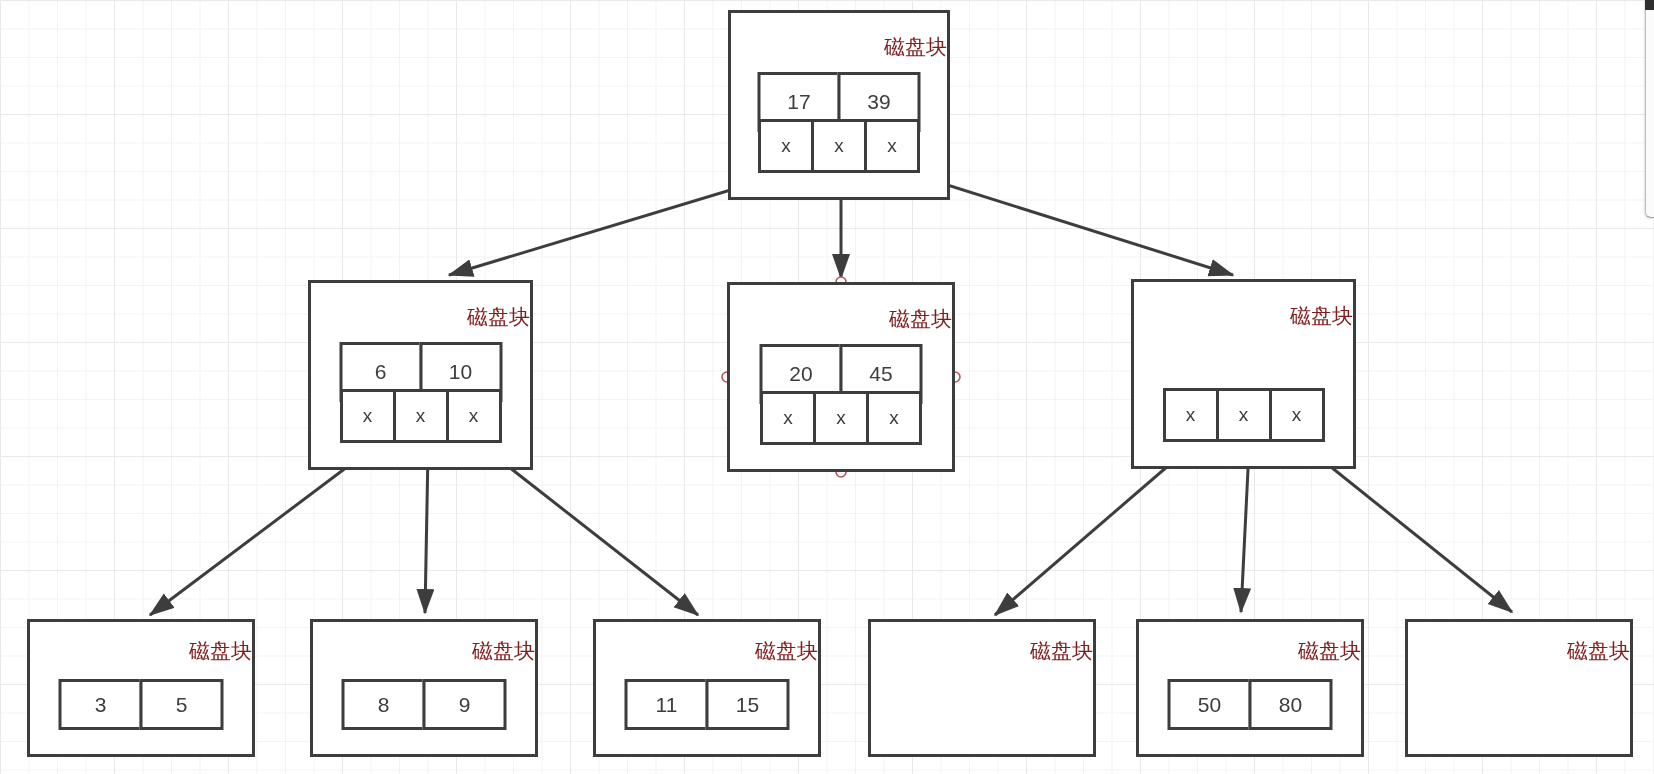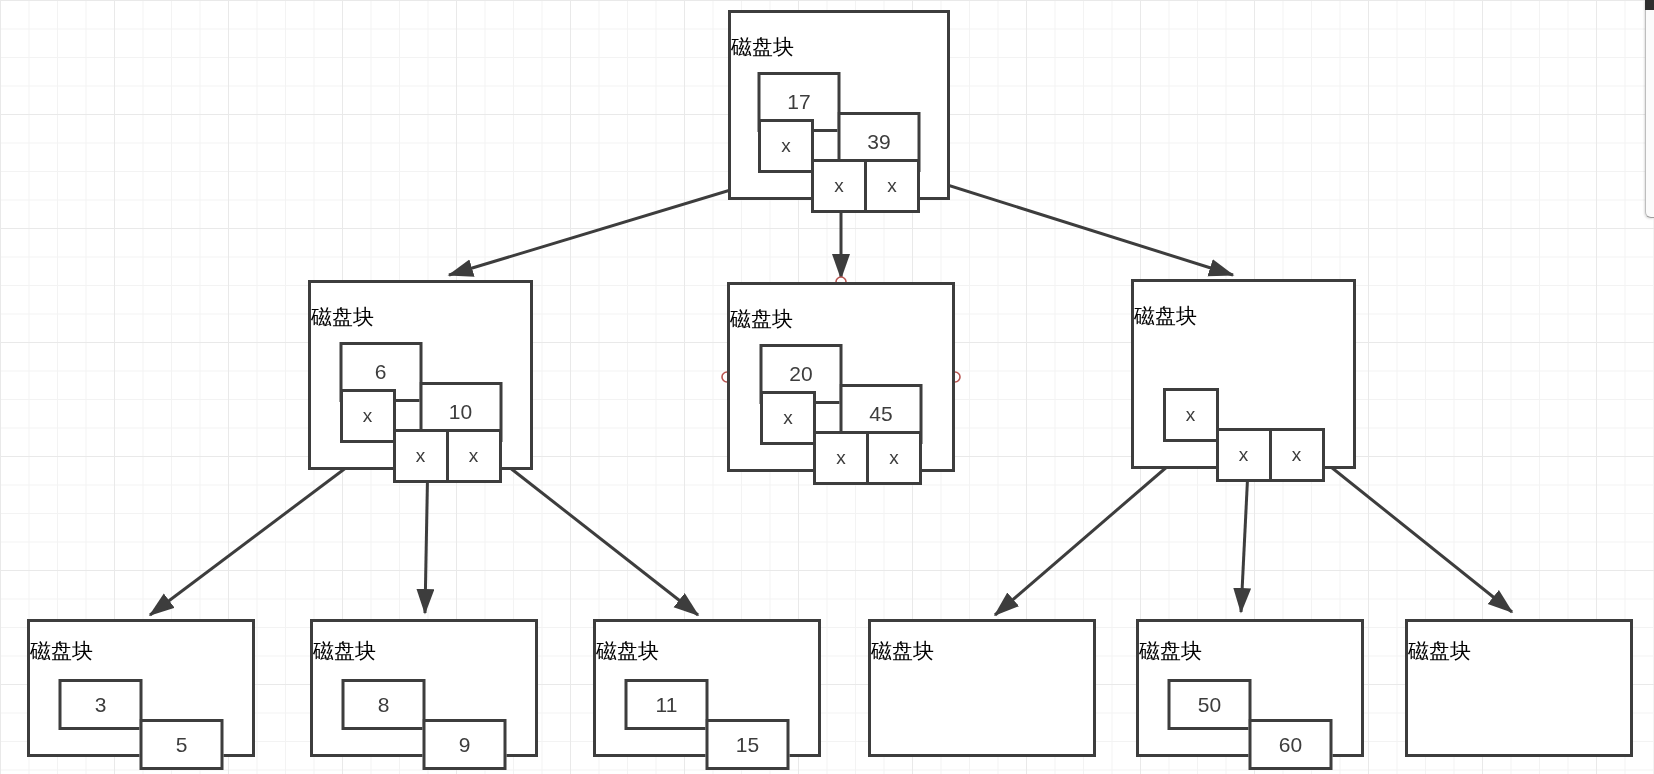--- a/index.html
+++ b/index.html
@@ -18,42 +18,42 @@
   }
   .node{
     position:absolute;
     box-sizing:border-box;
     background:#ffffff;
     border:3px solid #3d3d3d;
     color:#3d3d3d;
   }
   .node-title{
     position:absolute;left:0;right:0;
-    text-align:left;
+    text-align:right;
     font-size:21px;line-height:23px;
-    color:#000000;
+    color:#7f1d1d;
     white-space:nowrap;
   }
   .internal .node-title{top:22px;}
   .leaf .node-title{top:17px;}
   .row{
     position:absolute;left:50%;transform:translateX(-50%);
     display:flex;
   }
   .internal .key-row{top:59px;}
   .internal .ptr-row{top:106px;}
   .leaf .key-row{top:57px;}
   .cell{
     box-sizing:border-box;
     background:#ffffff;
     border:3px solid #3d3d3d;
     display:flex;align-items:center;justify-content:center;
     font-size:21px;color:#3d3d3d;
   }
-  .cell + .cell{margin-left:-3px;margin-top:40px;}
+  .cell + .cell{margin-left:-3px;}
   .internal .key{width:83px;height:60px;}
   .internal .ptr{width:56px;height:54px;font-size:19px;}
   .leaf .key{width:84px;height:51px;}
   #edge-layer{position:absolute;left:0;top:0;pointer-events:none;}
   .edge{stroke:#3d3d3d;stroke-width:3;fill:none;}
   .anchor{fill:#ffffff;stroke:#b85450;stroke-width:1.6;}
   #side-panel-fragment{
     position:absolute;left:1645px;top:0;width:9px;height:218px;
     box-sizing:border-box;
     background:#fbfbfb;
@@ -164,21 +164,21 @@
   </div>
 
   <div class="node leaf" style="left:868px;top:619px;width:228px;height:138px">
     <div class="node-title">磁盘块</div>
   </div>
 
   <div class="node leaf" style="left:1136px;top:619px;width:228px;height:138px">
     <div class="node-title">磁盘块</div>
     <div class="row key-row">
       <div class="cell key">50</div>
-      <div class="cell key">60</div>
+      <div class="cell key">80</div>
     </div>
   </div>
 
   <div class="node leaf" style="left:1405px;top:619px;width:228px;height:138px">
     <div class="node-title">磁盘块</div>
   </div>
 
   <div id="side-panel-fragment">
     <div id="side-panel-cap"></div>
   </div>

